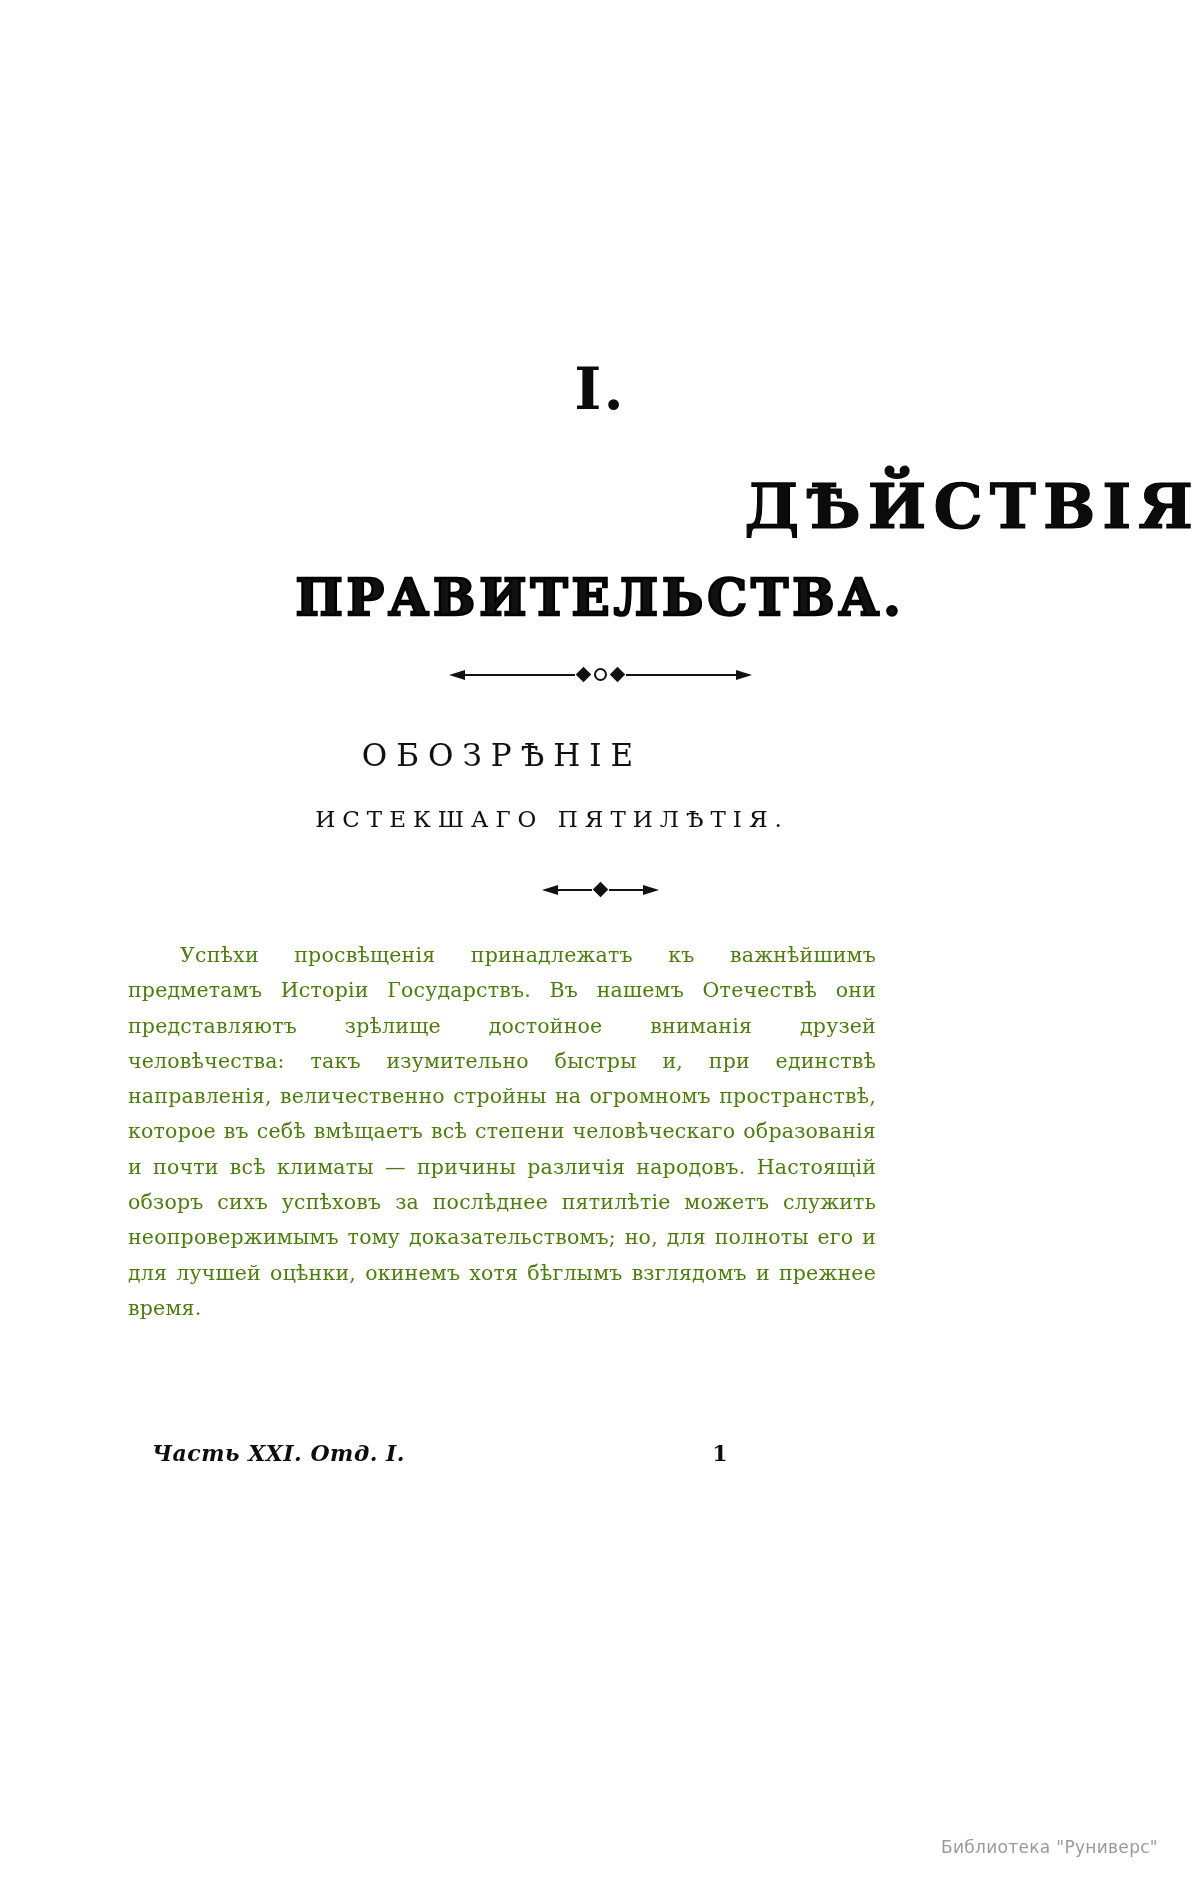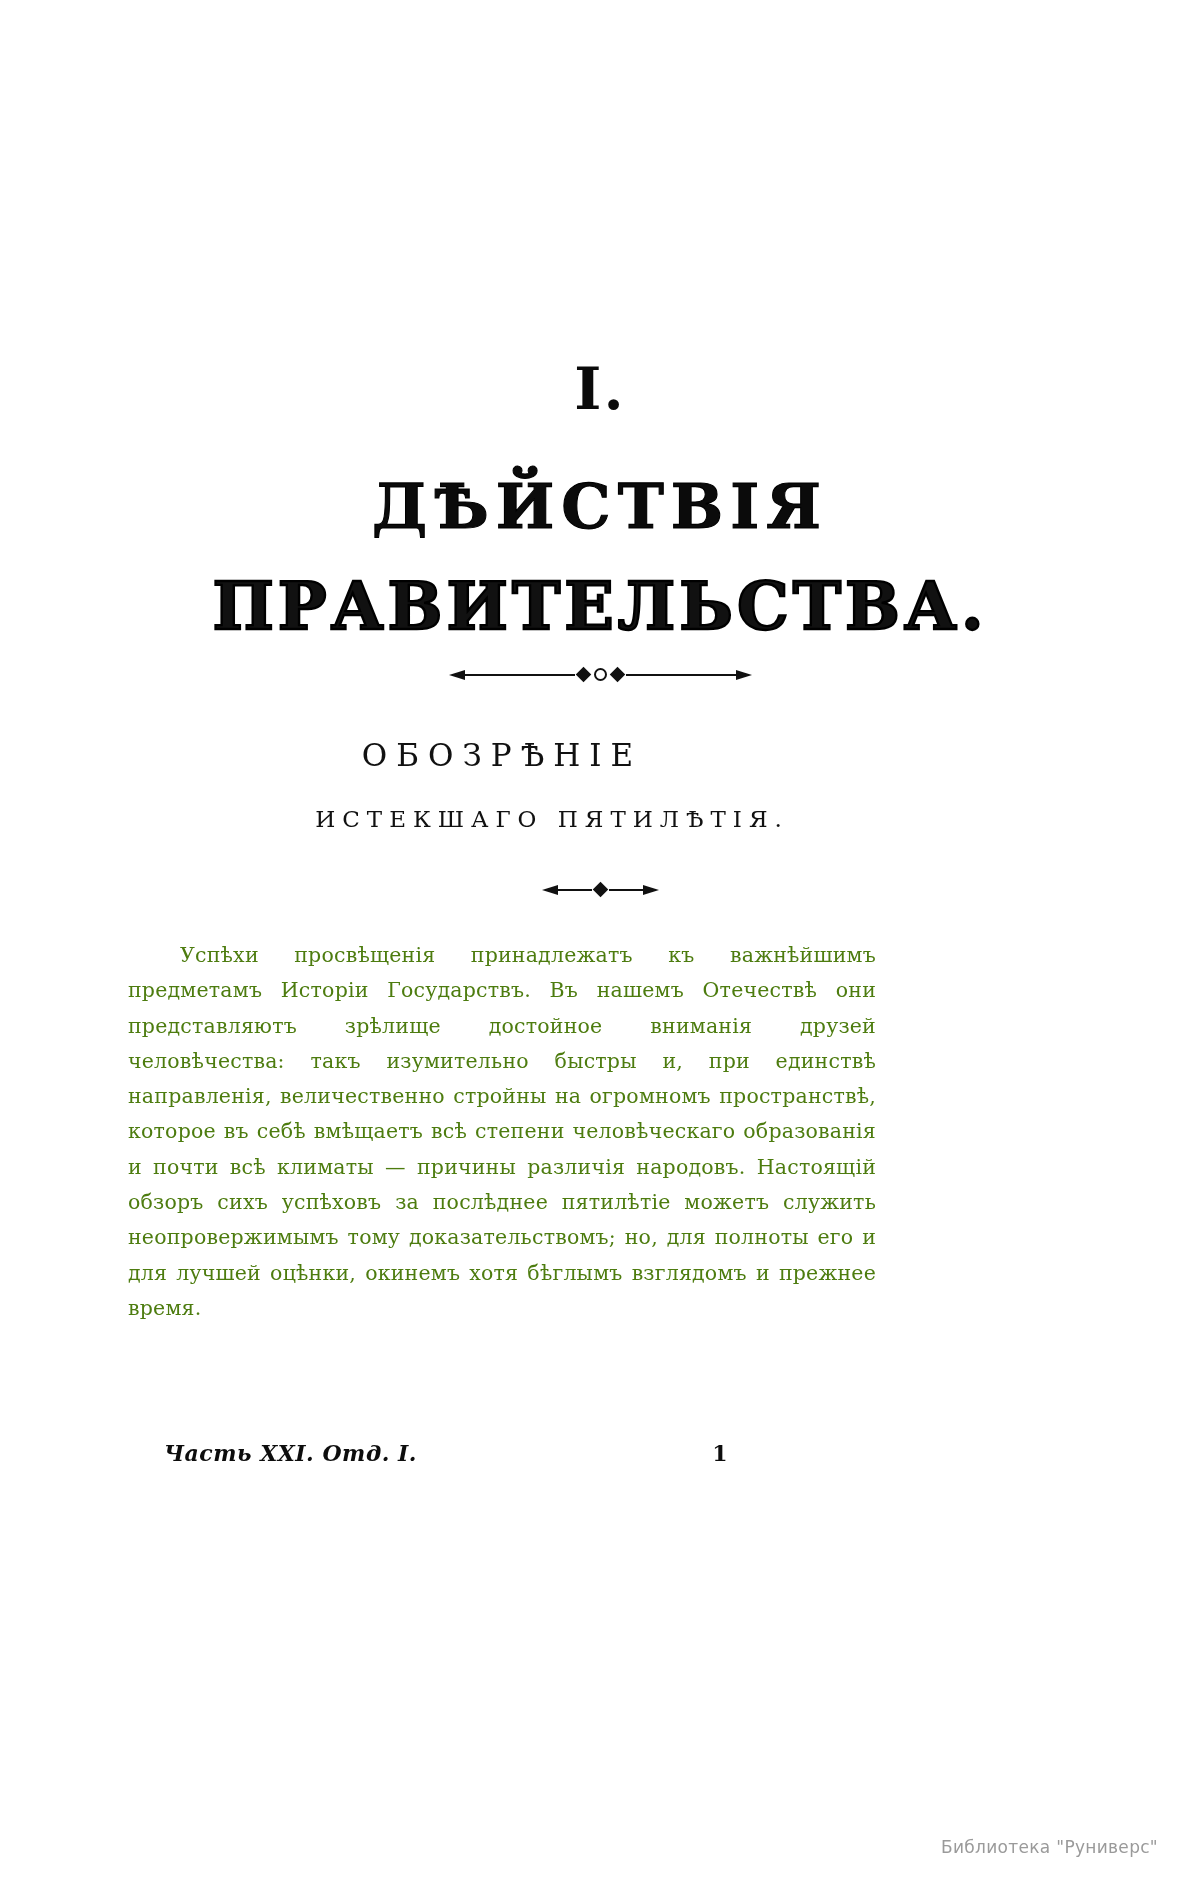--- a/index.html
+++ b/index.html
@@ -38,38 +38,38 @@
     letter-spacing: 2px;
     color: #0a0a0a;
   }
 
   
   .display-heading {
     position: absolute;
     left: 0;
     top: 470px;
     width: 1200px;
-    text-align: center;
+    text-align: right;
     font-family: "DejaVu Serif", serif;
     font-weight: 700;
     font-size: 62px;
     letter-spacing: 7px;
     color: #0b0b0b;
     -webkit-text-stroke: 1.1px #000;
   }
 
   .display-subheading {
     position: absolute;
     left: 0;
     top: 568px;
     width: 1200px;
     text-align: center;
     font-family: "DejaVu Serif", serif;
     font-weight: 700;
-    font-size: 65px;
+    font-size: 50px;
     letter-spacing: 4px;
     color: #111111;
     -webkit-text-stroke: 2.4px #000;
   }
 
   
   .ornament {
     position: absolute;
     left: 0;
     width: 1200px;
@@ -156,21 +156,20 @@
   .signature {
     position: absolute;
     left: 152px;
     top: 1440px;
     font-family: "DejaVu Serif", serif;
     font-style: italic;
     font-weight: 700;
     font-size: 22px;
     color: #0d0d0d;
     letter-spacing: 0.5px;
-    margin-left: 12px;
   }
   .page-number {
     position: absolute;
     left: 700px;
     top: 1440px;
     width: 40px;
     text-align: center;
     font-family: "DejaVu Serif", serif;
     font-weight: 700;
     font-size: 22px;

